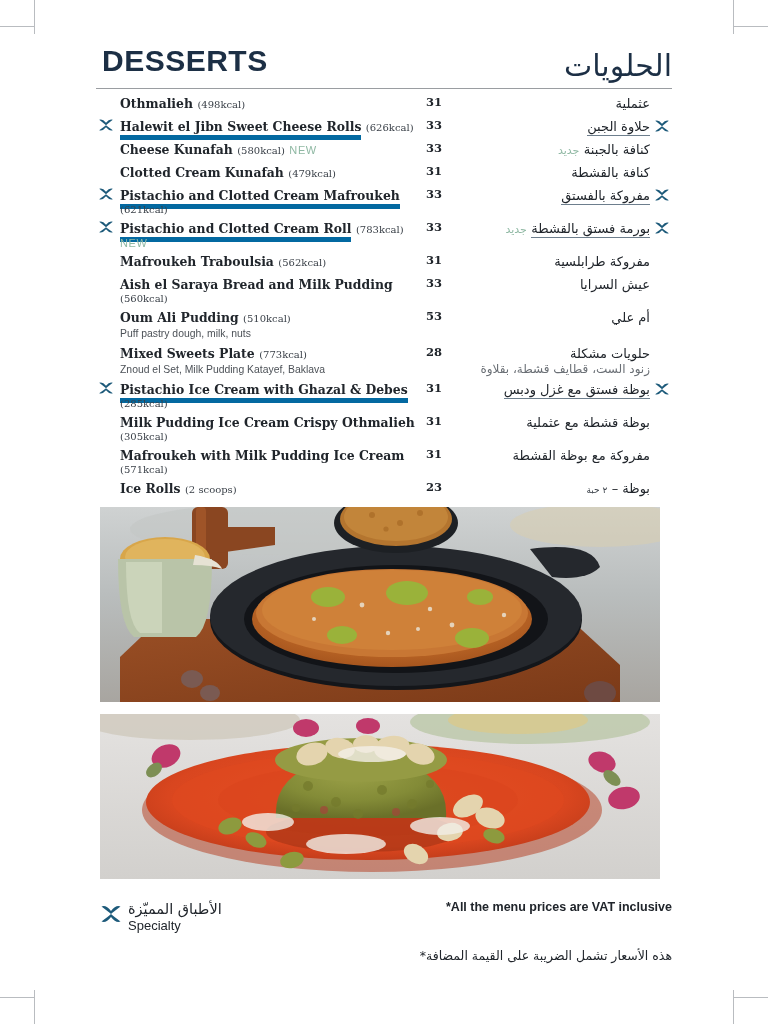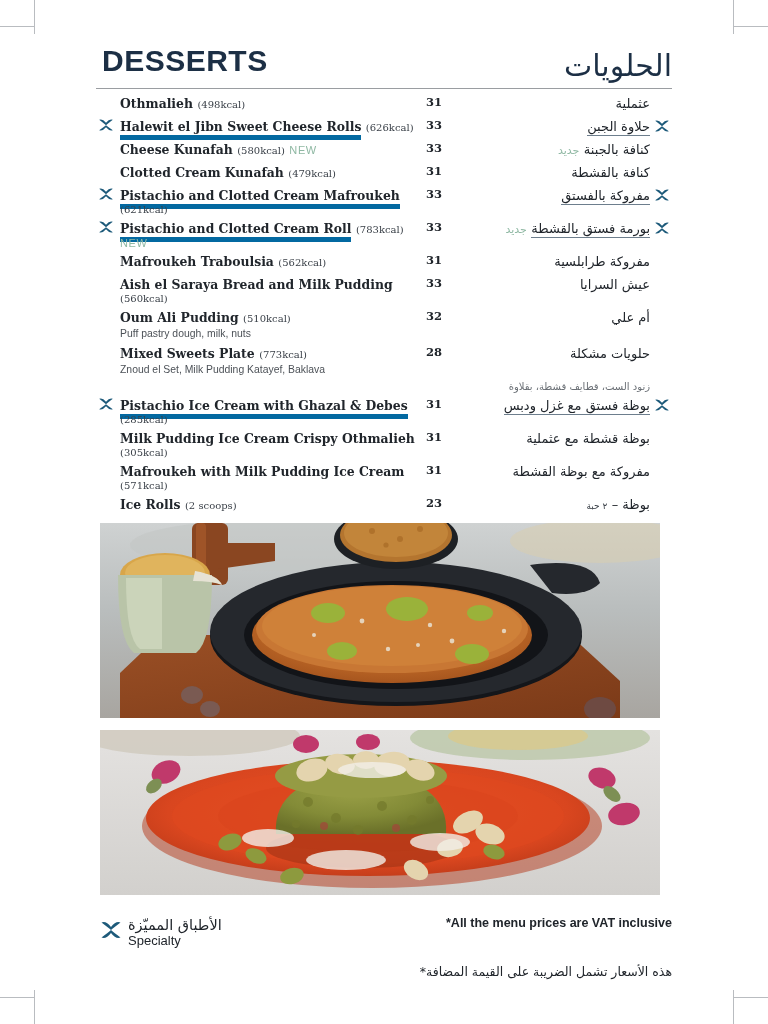--- a/index.html
+++ b/index.html
@@ -168,24 +168,24 @@
     display: inline;
   }
   .ar-name.underline { border-bottom: 1px solid #6d7e8d; padding-bottom: 1px; }
   .ar-new {
     font-family: "DejaVu Sans", sans-serif;
     font-size: 11px;
     color: #8fb8a3;
   }
   .ar-desc {
     font-family: "DejaVu Sans", sans-serif;
-    font-size: 10px;
+    font-size: 12px;
     color: #6a6f75;
     line-height: 1.3;
-    margin-top: 18px;
+    margin-top: 0;
   }
   .ar-sub {
     font-family: "DejaVu Sans", sans-serif;
     font-size: 9px;
     color: #3a4048;
   }
 
   
   .photo {
     width: 560px;
@@ -319,21 +319,21 @@
           <div class="price">31</div>
           <div class="ar-col"><span class="ar-name">مفروكة طرابلسية</span></div>
         </div>
         <div class="row">
           <div class="en-col"><span class="en-name">Aish el Saraya Bread and Milk Pudding</span><div class="kcal-next">(560kcal)</div></div>
           <div class="price">33</div>
           <div class="ar-col"><span class="ar-name">عيش السرايا</span></div>
         </div>
         <div class="row">
           <div class="en-col"><span class="en-name">Oum Ali Pudding</span> <span class="kcal">(510kcal)</span><div class="en-desc">Puff pastry dough, milk, nuts</div></div>
-          <div class="price">32</div>
+          <div class="price">53</div>
           <div class="ar-col"><span class="ar-name">أم علي</span></div>
         </div>
         <div class="row">
           <div class="en-col"><span class="en-name">Mixed Sweets Plate</span> <span class="kcal">(773kcal)</span><div class="en-desc">Znoud el Set, Milk Pudding Katayef, Baklava</div></div>
           <div class="price">28</div>
           <div class="ar-col"><span class="ar-name">حلويات مشكلة</span><div class="ar-desc">زنود الست، قطايف قشطة، بقلاوة</div></div>
         </div>
         <div class="row">
           <div class="en-col"><svg class="star-left" viewBox="0 0 17 15">
               <path d="M1.2 2 Q6.4 6 8.5 7.8 Q6.4 9.6 1.2 13 Q4.6 14.6 8.5 10 Q12.4 14.6 15.8 13 Q10.6 9.6 8.5 7.8 Q10.6 6 15.8 2 Q12.4 0.4 8.5 5 Q4.6 0.4 1.2 2 Z" fill="#1d5a7a"></path>

